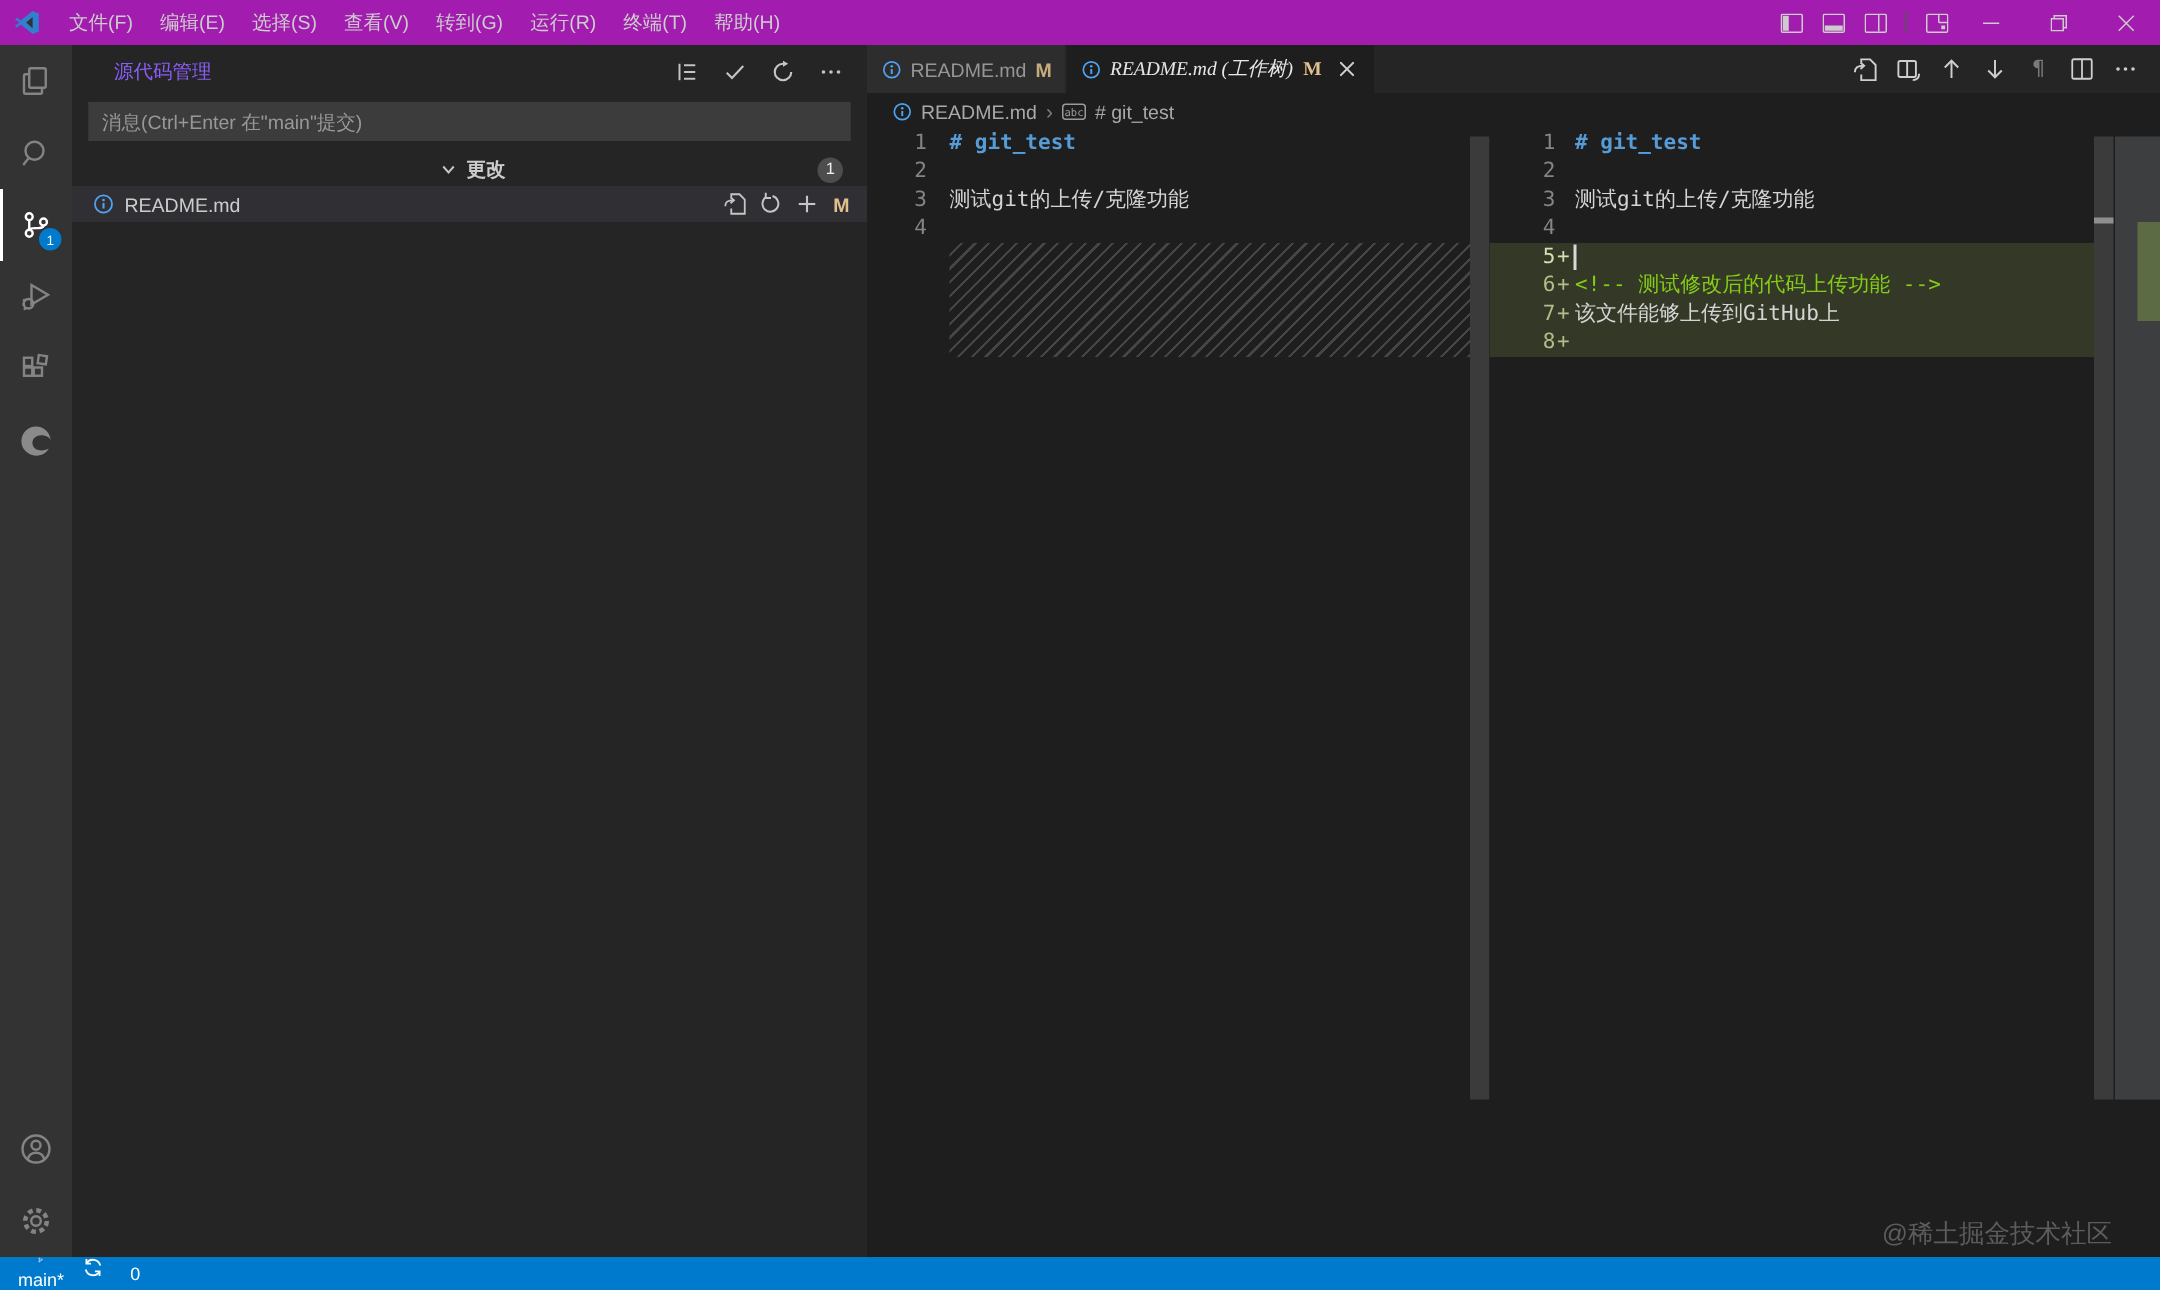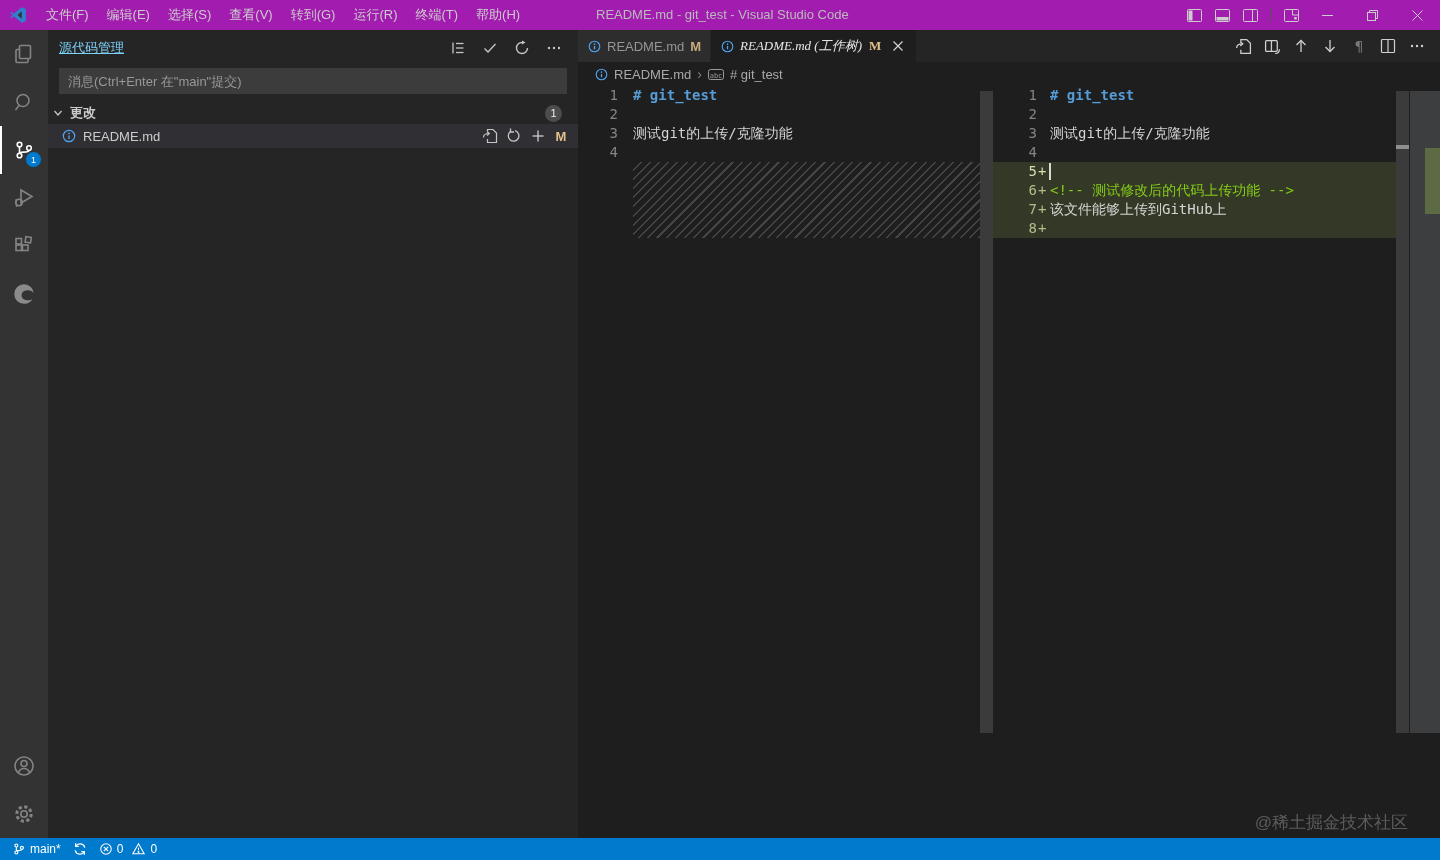--- a/index.html
+++ b/index.html
@@ -23,26 +23,26 @@
   
   .activitybar { position:absolute; left:0; top:0; bottom:0; width:48px; background:#333333; }
   .ab-icon { position:absolute; left:0; width:48px; height:48px; display:flex; align-items:center; justify-content:center; color:#848484; }
   .ab-icon.active { color:#ffffff; }
   .ab-icon.active::before { content:""; position:absolute; left:0; top:0; width:2px; height:48px; background:#ffffff; }
   .ab-badge { position:absolute; left:25px; top:25px; width:17px; height:17px; border-radius:50%; background:#007acc; color:#fff; font-size:9px; display:flex; align-items:center; justify-content:center; border:1.5px solid #333333; }
 
   
   .sidebar { position:absolute; left:48px; top:0; bottom:0; width:530px; background:#252526; }
   .sb-header { position:absolute; top:0; left:0; right:0; height:36px; display:flex; align-items:center; }
-  .sb-title { margin-left:11px; font-size:13px; color:#7dd3fc;text-decoration:underline; }
+  .sb-title { margin-left:28px; font-size:13px; color:#8b5cf6; }
   .sb-actions { position:absolute; right:14px; display:flex; gap:12px; align-items:center; color:#c5c5c5; }
   .sb-actions .act { width:20px; height:20px; display:flex; align-items:center; justify-content:center; }
   .commit-input { position:absolute; left:11px; right:11px; top:38px; height:26px; background:#3c3c3c; border:1px solid #3c3c3c; color:#cccccc; font-size:13px; padding:0 8px; font-family:"Liberation Sans",sans-serif; outline:none; }
   .commit-input::placeholder { color:#989898; }
-  .sb-section { position:absolute; top:72px; left:0; right:0; height:22px; display:flex; align-items:center; font-size:13px; color:#cccccc; }
+  .sb-section { position:absolute; top:72px; left:0; right:0; height:22px; display:flex; align-items:center; font-size:13px; color:#cccccc;justify-content:center; }
   .sb-section .chev { margin:0 6px 0 4px; color:#c5c5c5; }
   .sb-section .sec-label { font-weight:bold; }
   .count-badge { position:absolute; right:16px; min-width:17px; height:17px; border-radius:9px; background:#4d4d4d; color:#efefef; font-size:11px; display:flex; align-items:center; justify-content:center; padding:0 4px; }
   .file-row { position:absolute; top:94px; left:0; right:0; height:24px; background:#303034; display:flex; align-items:center; font-size:13px; color:#cccccc; }
   .file-row .info-ic { margin:0 7px 0 14px; }
   .row-actions { position:absolute; right:10px; display:flex; gap:8px; align-items:center; color:#c5c5c5; }
   .git-m { color:#e2c08d; font-weight:bold; font-size:13px; width:14px; text-align:center; }
 
   
   .editor { position:absolute; left:578px; top:0; right:0; bottom:0; background:#1e1e1e; }
@@ -84,21 +84,21 @@
   .cursor { position:absolute; left:56px; top:77px; width:2px; height:17px; background:#d8d8d8; }
   .vscroll { position:absolute; width:13px; top:5px; height:642px; background:rgba(121,121,121,0.32); }
   .pane-left .vscroll { right:0; }
   .pane-right .vscroll { left:403px; }
   .scroll-dash { position:absolute; left:403px; top:59px; width:13px; height:4px; background:#8f8f8f; }
   .overview-ruler { position:absolute; left:417px; right:0; top:5px; height:642px; background:#3d3e40; }
   .ruler-added { position:absolute; right:0; width:15px; top:57px; height:66px; background:#5d6b45; }
 
   
   .statusbar { position:absolute; bottom:0; left:0; right:0; height:22px; background:#007acc; color:#ffffff; display:flex; align-items:center; font-size:12px; z-index:30; }
-  .sb-item { display:flex; align-items:center; gap:4px; padding:0 6px; height:22px; }
+  .sb-item { display:flex; align-items:center; gap:4px; padding:0 6px; height:22px;flex-direction:column; }
   .sb-left { display:flex; align-items:center; margin-left:6px; }
   .sb-right { display:flex; align-items:center; margin-left:auto; margin-right:6px; }
   .sb-right .sb-item { padding:0 8px; }
 
   .watermark { position:absolute; right:32px; bottom:26px; font-size:17px; color:#5c5c5c; z-index:5; }
 </style>
 </head>
 <body>
 
 <div class="titlebar">
@@ -111,21 +111,20 @@
   <nav id="menubar" style="display:flex;">
       <span class="menu-item">文件(F)</span>
       <span class="menu-item">编辑(E)</span>
       <span class="menu-item">选择(S)</span>
       <span class="menu-item">查看(V)</span>
       <span class="menu-item">转到(G)</span>
       <span class="menu-item">运行(R)</span>
       <span class="menu-item">终端(T)</span>
       <span class="menu-item">帮助(H)</span>
     </nav>
-  <span class="win-title">README.md - git_test - Visual Studio Code</span>
   <div class="win-controls">
     <span class="wc-btn">
       <svg width="15" height="13" viewBox="0 0 15 13">
           <rect x="0.5" y="0.5" width="14" height="12" rx="1" fill="none" stroke="#ccc"></rect>
           <rect x="1.5" y="1.5" width="4" height="10" fill="#ccc"></rect>
         </svg>
     </span>
     <span class="wc-btn">
       <svg width="15" height="13" viewBox="0 0 15 13">
           <rect x="0.5" y="0.5" width="14" height="12" rx="1" fill="none" stroke="#ccc"></rect>

